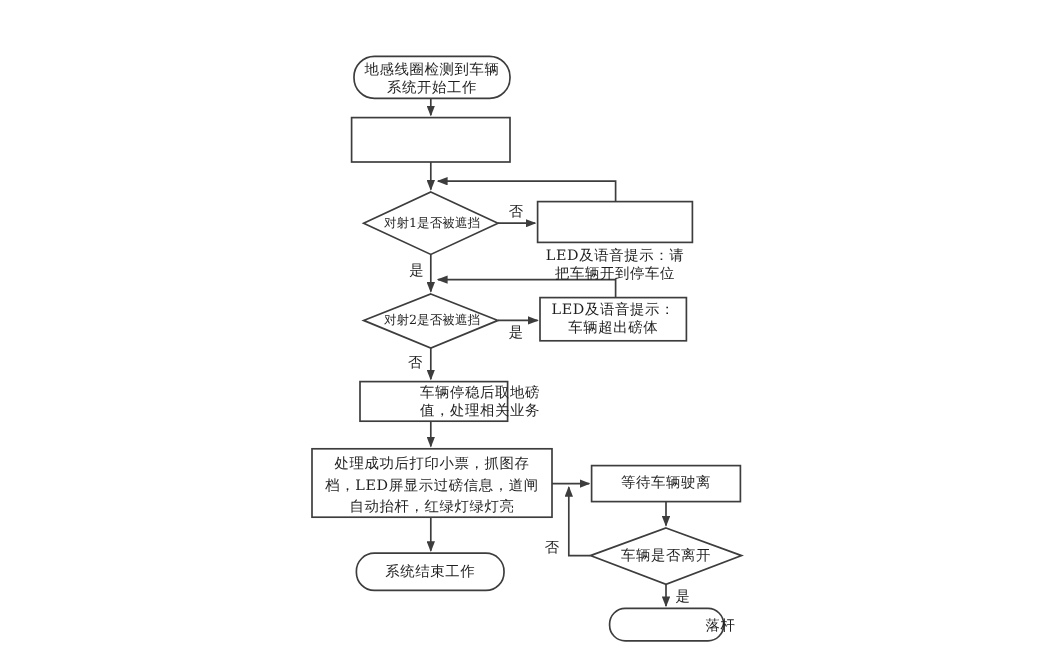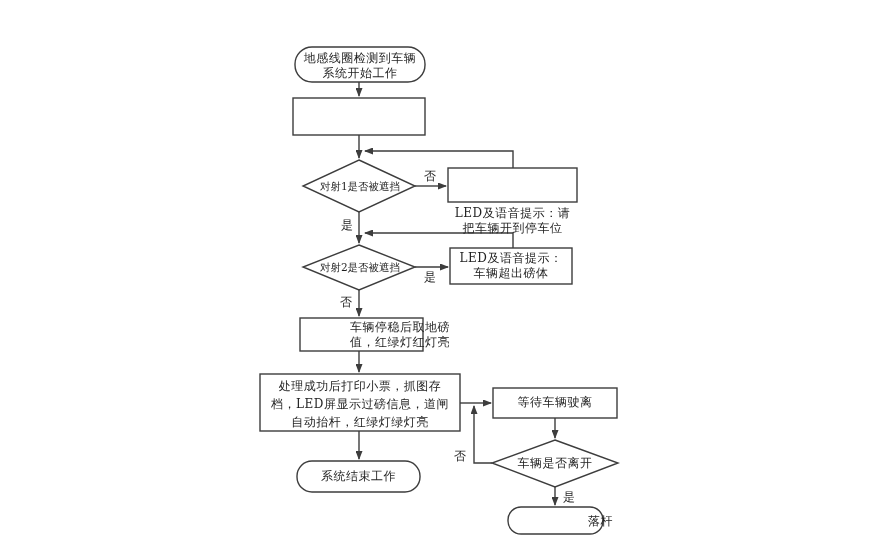--- a/index.html
+++ b/index.html
@@ -96,21 +96,21 @@
     <div>对射2是否被遮挡</div>
   </div>
 
   <div class="node-text" style="left:450px; top:251px; width:122px;">
     <div>LED及语音提示：</div>
     <div>车辆超出磅体</div>
   </div>
 
   <div class="node-text" style="left:300px; top:320px; width:112px;margin-left:44px;">
     <div>车辆停稳后取地磅</div>
-    <div>值，红绿灯红灯亮</div>
+    <div>值，处理相关业务</div>
   </div>
 
   <div class="node-text big" style="left:260px; top:377px; width:200px;">
     <div>处理成功后打印小票，抓图存</div>
     <div>档，LED屏显示过磅信息，道闸</div>
     <div>自动抬杆，红绿灯绿灯亮</div>
   </div>
 
   <div class="node-text" style="left:297px; top:469px; width:123px;">
     <div>系统结束工作</div>

